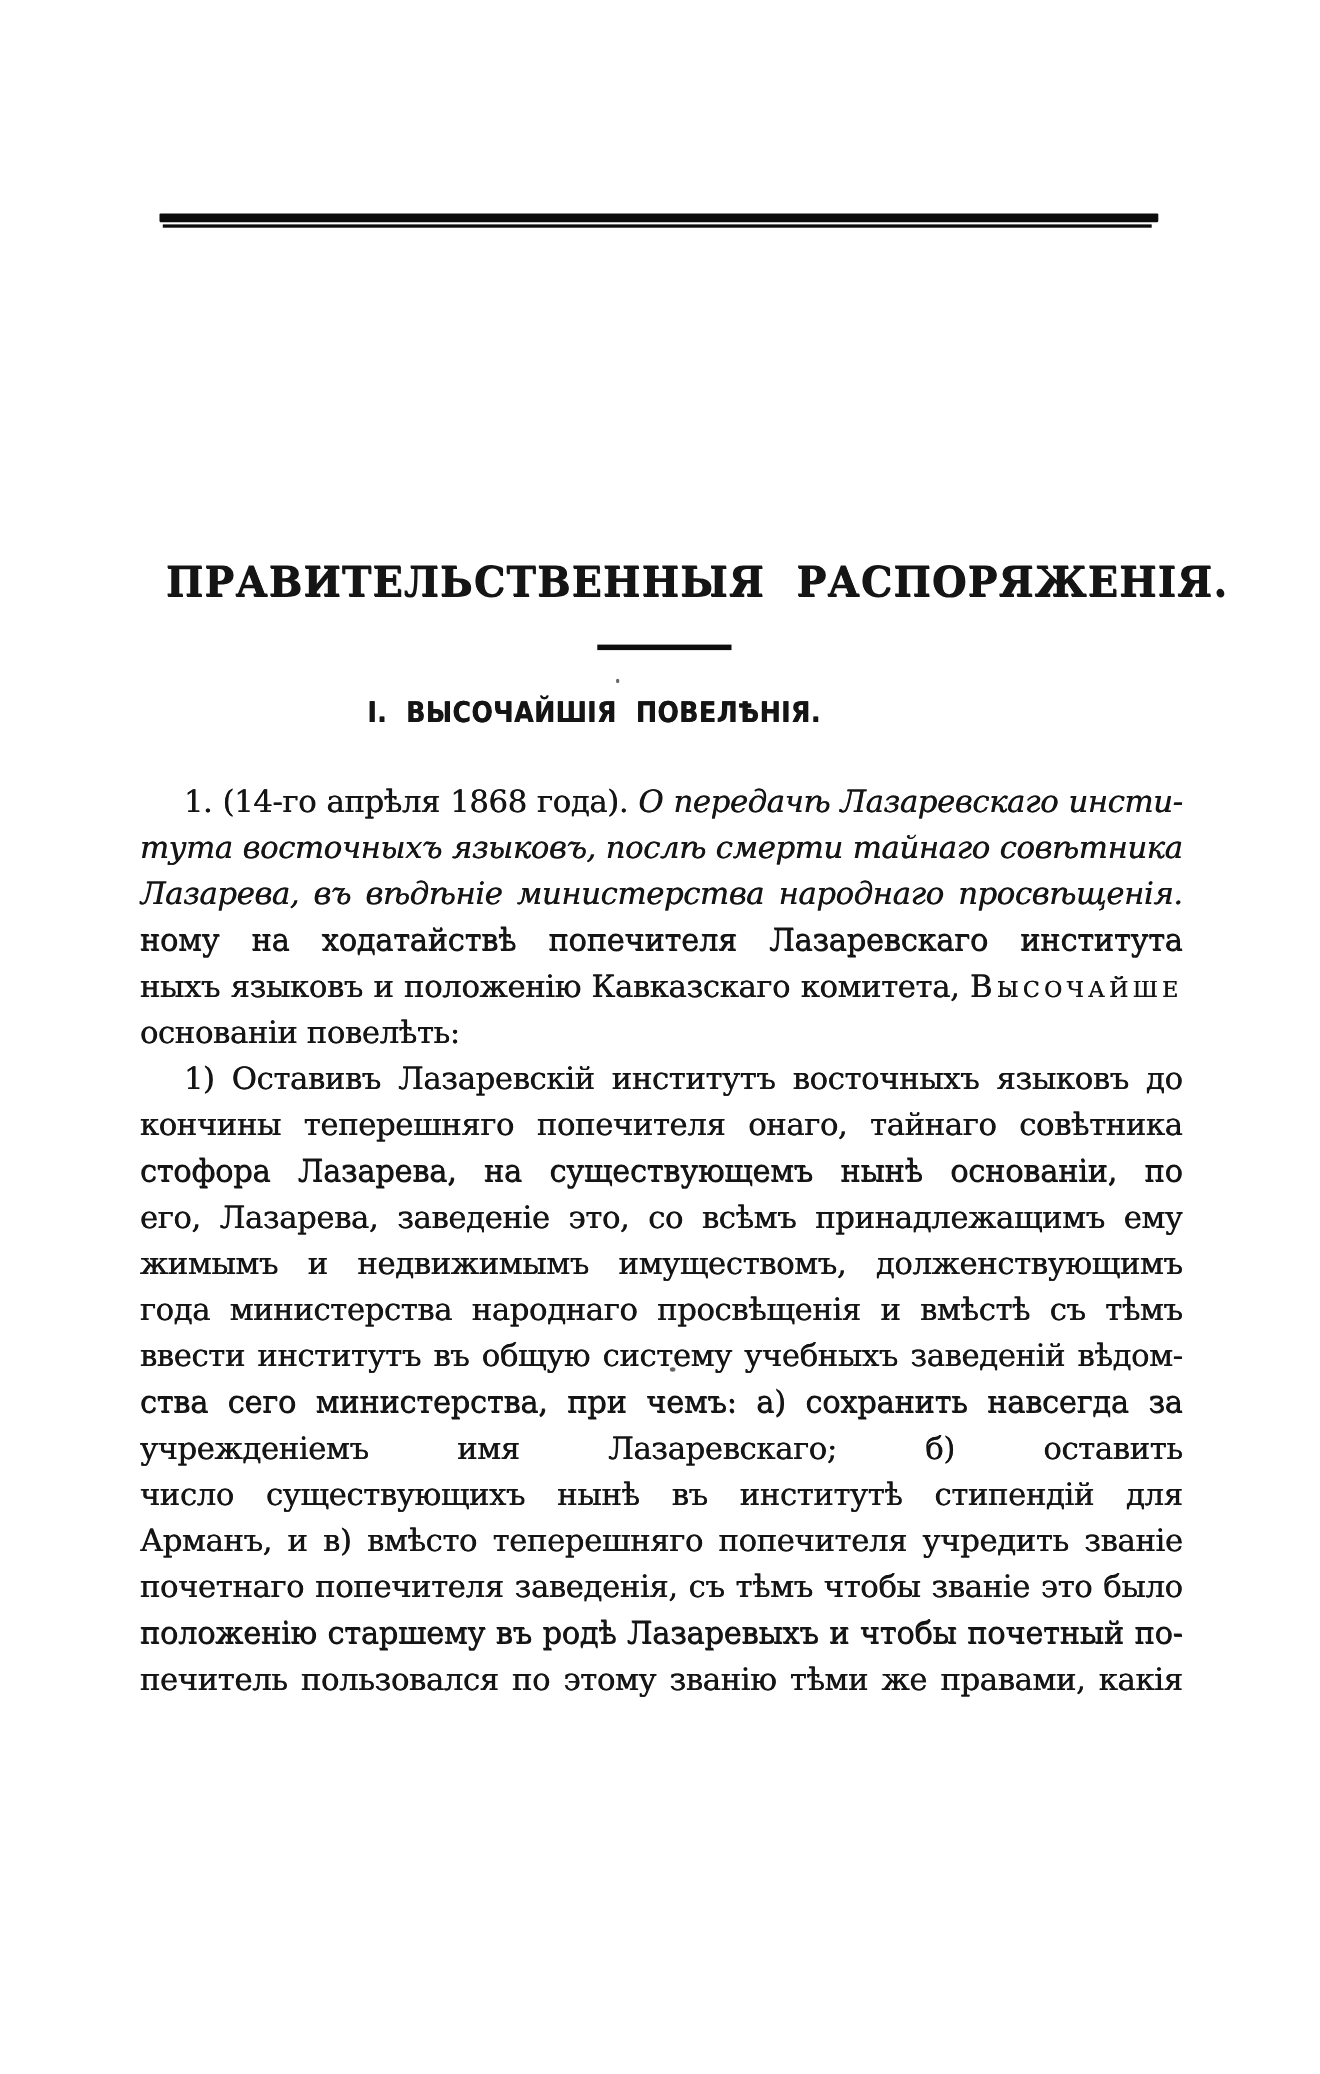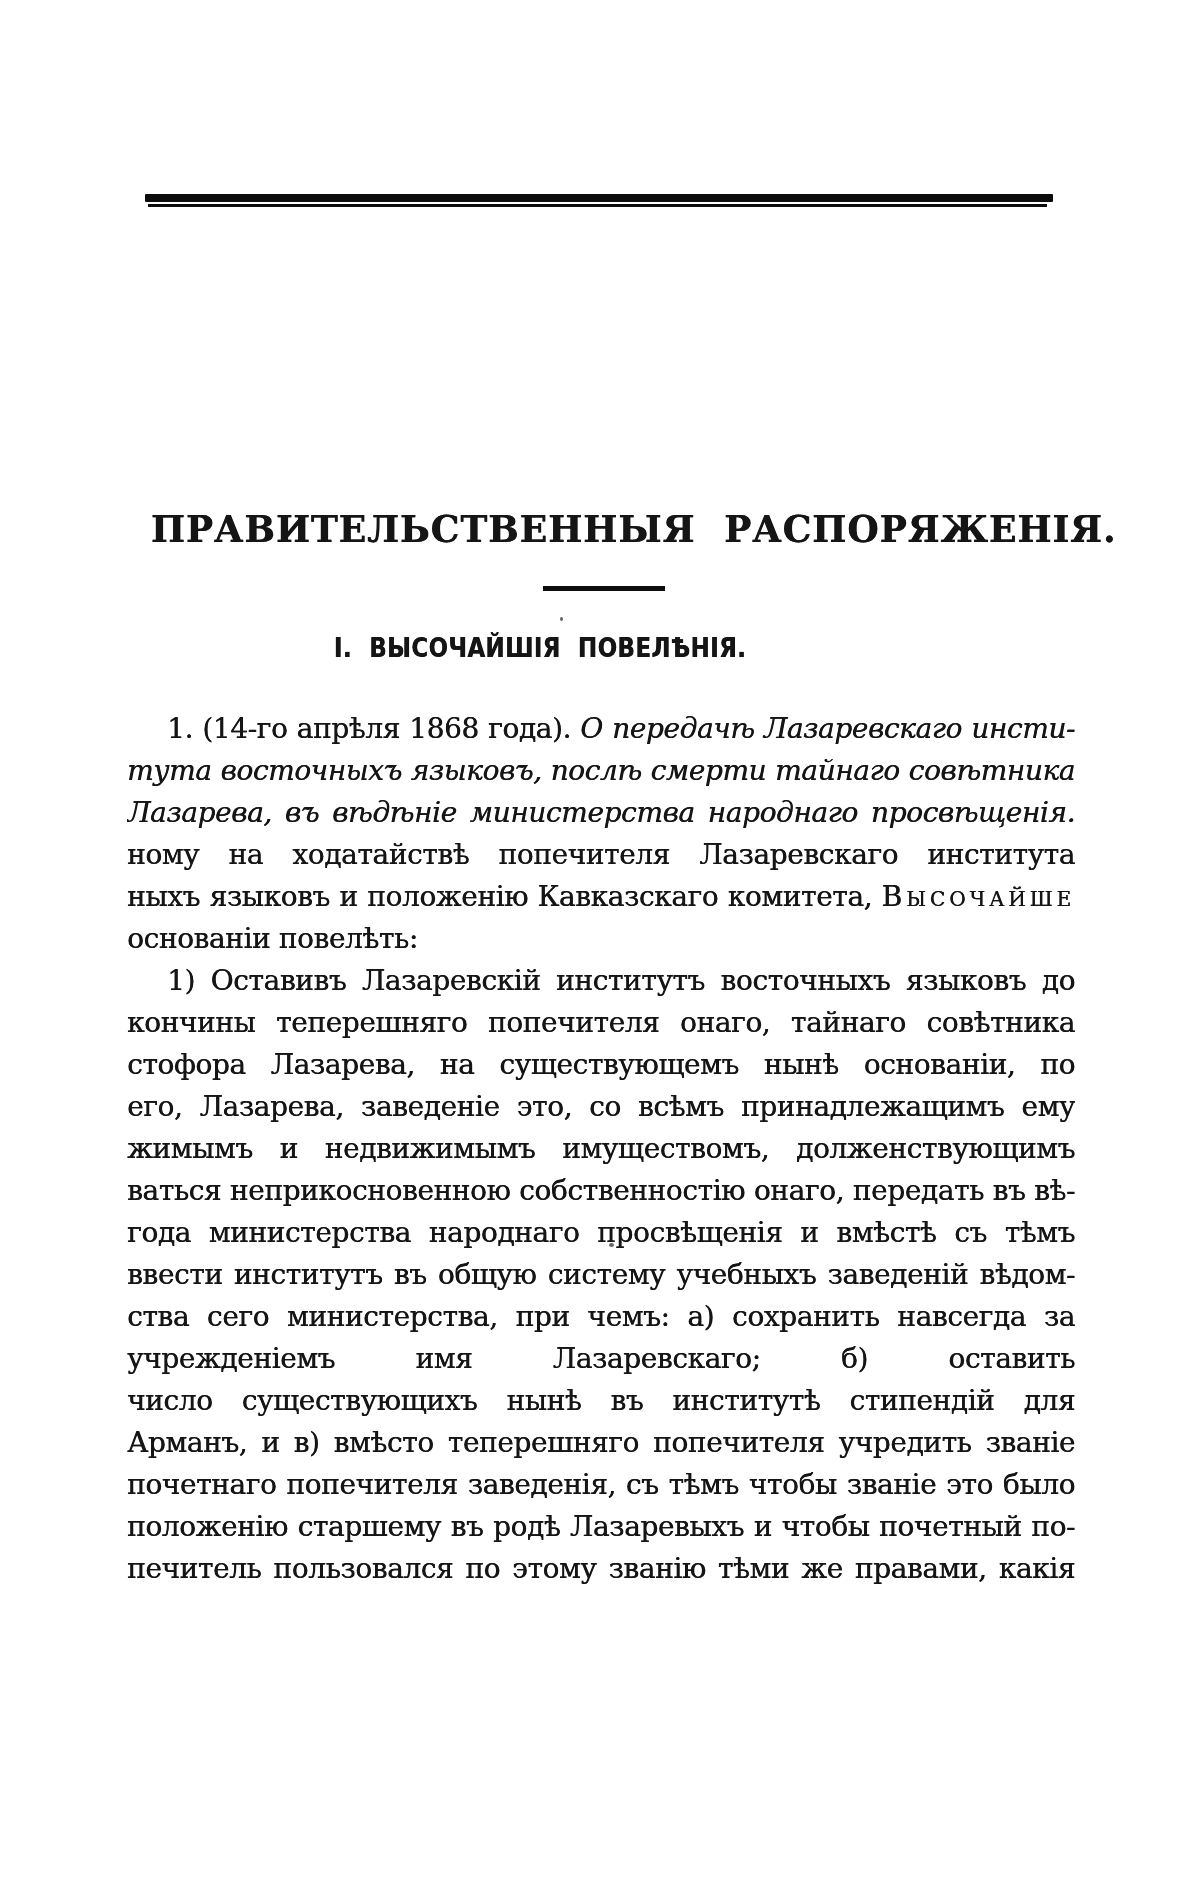--- a/index.html
+++ b/index.html
@@ -105,21 +105,20 @@
       <div class="line justify"><span class="part-italic">тута восточныхъ языковъ, послѣ смерти тайнаго совѣтника</span></div>
       <div class="line justify"><span class="part-italic">Лазарева, въ вѣдѣніе министерства народнаго просвѣщенія.</span></div>
       <div class="line justify"><span class="part-normal">ному на ходатайствѣ попечителя Лазаревскаго института восточ-</span></div>
       <div class="line justify"><span class="part-normal">ныхъ языковъ и положенію Кавказскаго комитета, </span><span class="part-spaced">Высочайше</span></div>
       <div class="line"><span class="part-normal">основаніи повелѣть:</span></div>
       <div class="line justify indent"><span class="part-normal">1) Оставивъ Лазаревскій институтъ восточныхъ языковъ до</span></div>
       <div class="line justify"><span class="part-normal">кончины теперешняго попечителя онаго, тайнаго совѣтника Хри-</span></div>
       <div class="line justify"><span class="part-normal">стофора Лазарева, на существующемъ нынѣ основаніи, по смерти</span></div>
       <div class="line justify"><span class="part-normal">его, Лазарева, заведеніе это, со всѣмъ принадлежащимъ ему дви-</span></div>
       <div class="line justify"><span class="part-normal">жимымъ и недвижимымъ имуществомъ, долженствующимъ оста-</span></div>
-      <div class="line justify"><span class="part-normal">ваться неприкосновенною собственностію онаго, передать въ вѣ-</span></div>
       <div class="line justify"><span class="part-normal">года министерства народнаго просвѣщенія и вмѣстѣ съ тѣмъ</span></div>
       <div class="line justify"><span class="part-normal">ввести институтъ въ общую систему учебныхъ заведеній вѣдом-</span></div>
       <div class="line justify"><span class="part-normal">ства сего министерства, при чемъ: а) сохранить навсегда за</span></div>
       <div class="line justify"><span class="part-normal">учрежденіемъ имя Лазаревскаго; б) оставить неприкосновеннымъ</span></div>
       <div class="line justify"><span class="part-normal">число существующихъ нынѣ въ институтѣ стипендій для бѣдныхъ</span></div>
       <div class="line justify"><span class="part-normal">Арманъ, и в) вмѣсто теперешняго попечителя учредить званіе</span></div>
       <div class="line justify"><span class="part-normal">почетнаго попечителя заведенія, съ тѣмъ чтобы званіе это было</span></div>
       <div class="line justify"><span class="part-normal">положенію старшему въ родѣ Лазаревыхъ и чтобы почетный по-</span></div>
       <div class="line justify"><span class="part-normal">печитель пользовался по этому званію тѣми же правами, какія</span></div>
     </div>

